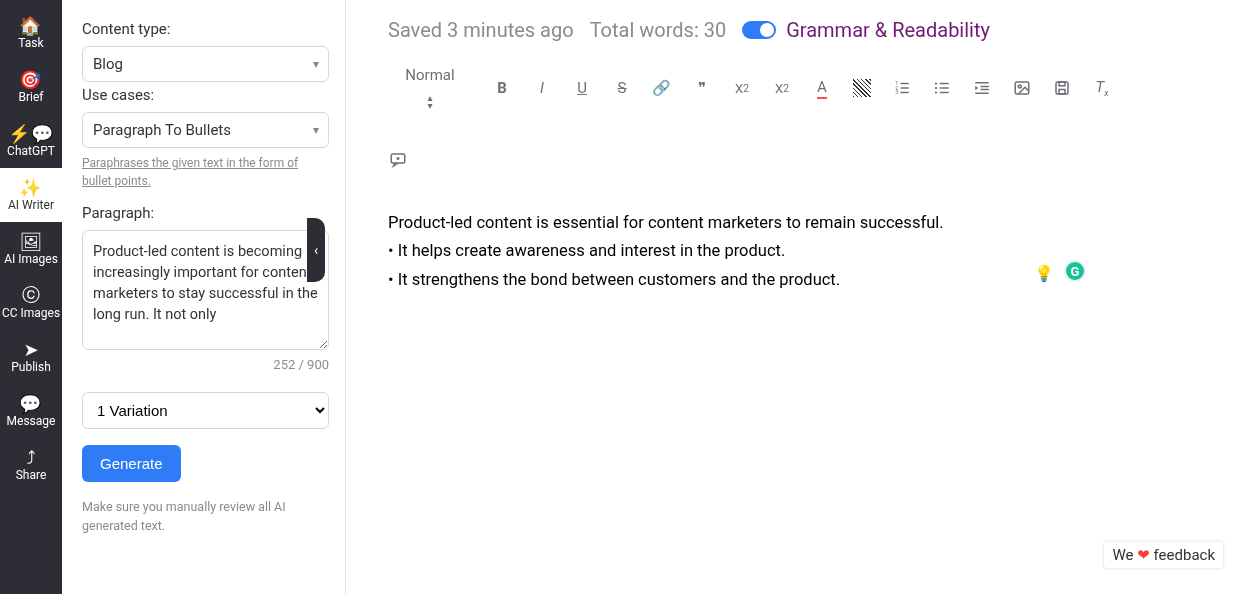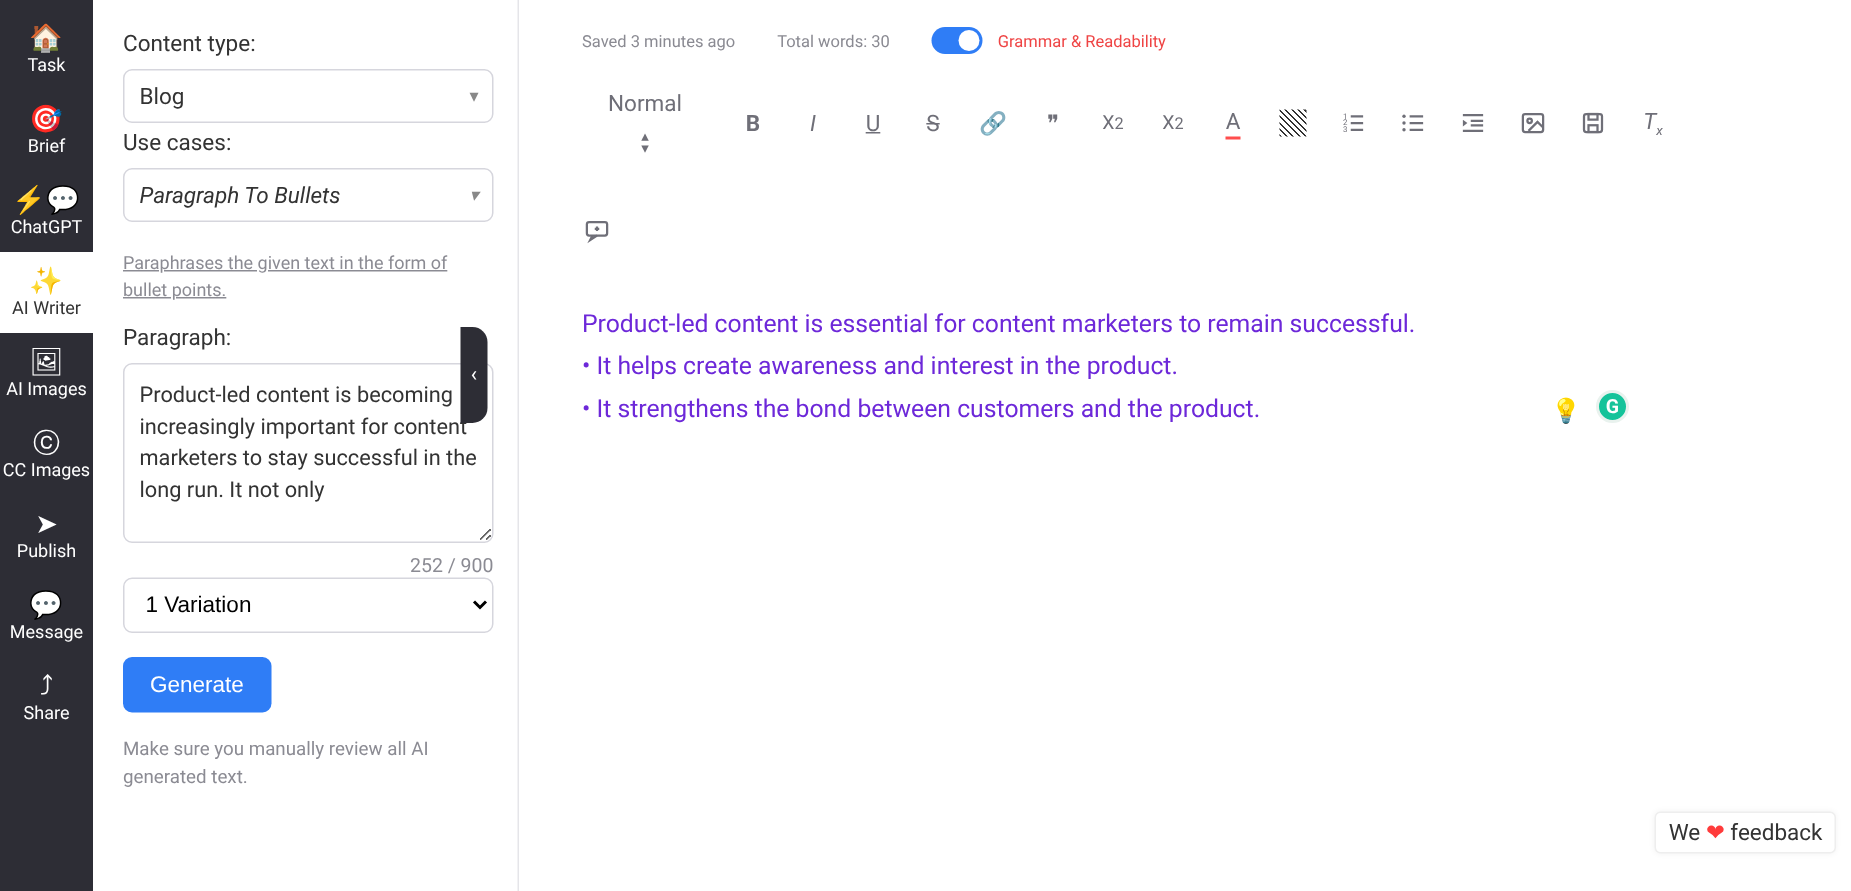--- a/index.html
+++ b/index.html
@@ -9,40 +9,40 @@
   .left-icons .item { display: flex; flex-direction: column; align-items: center; justify-content: center; padding: 8px 0 10px 0; width: 100%; cursor: pointer; font-size: 12px; }
   .left-icons .item .icon { font-size: 18px; height: 22px; display: flex; align-items: center; justify-content: center; }
   .left-icons .item.active { background: #fff; color: #333; border-radius: 0; }
   .panel { width: 284px; background: #fff; border-right: 1px solid #e5e5e9; padding: 16px 16px 10px 20px; position: relative; }
   .panel label.grp { display: block; font-size: 15px; color: #333; margin-bottom: 8px; margin-top: 4px; }
   .panel .select { width: 100%; border: 1px solid #d6d6dd; border-radius: 6px; padding: 8px 28px 8px 10px; font-size: 15px; color: #333; background: #fff; appearance: none; position: relative; }
   .panel .select-wrap { position: relative; }
   .panel .select-wrap:after { content: "▾"; position: absolute; right: 10px; top: 50%; transform: translateY(-50%); color: #888; font-size: 12px; pointer-events: none; }
   .panel .hint { font-size: 12px; color: #8b8b93; line-height: 1.5; margin-bottom: 14px; text-decoration: underline; }
   .panel textarea { width: 100%; border: 1px solid #d6d6dd; border-radius: 6px; padding: 10px; font-size: 14.5px; font-family: inherit; color: #333; resize: vertical; height: 120px; line-height: 1.45; }
-  .panel .counter { text-align: right; font-size: 13px; color: #8b8b93; margin-top: 4px; }
+  .panel .counter { text-align: right; font-size: 13px; color: #8b8b93; margin-top: 4px; margin-bottom: 20px; }
   .panel .variation { width: 100%; border: 1px solid #d6d6dd; border-radius: 6px; padding: 8px 10px; font-size: 15px; background: #fff; margin-bottom: 16px; }
   .panel .generate { background: #2f7df6; color: #fff; border: none; border-radius: 6px; padding: 10px 18px; font-size: 15px; cursor: pointer; margin-bottom: 16px; }
   .panel .footnote { font-size: 12.5px; color: #8b8b93; line-height: 1.5; }
   .collapse-tab { position: absolute; left: 307px; top: 218px; width: 18px; height: 64px; background: #2d2d35; border-radius: 0 10px 10px 0; display: flex; align-items: center; justify-content: center; color: #fff; cursor: pointer; z-index: 5; }
   .main { flex: 1; background: #fff; position: relative; padding: 0; }
-  .statusbar { display: flex; align-items: center; gap: 28px; padding: 18px 44px 10px 42px; font-size: 11px; color: #8a8a92; }
+  .statusbar { display: flex; align-items: center; gap: 16px; padding: 18px 44px 10px 42px; font-size: 20px; color: #8a8a92; }
   .statusbar .toggle-wrap { display: flex; align-items: center; gap: 10px; }
   .statusbar .toggle { width: 34px; height: 18px; background: #2f7df6; border-radius: 10px; position: relative; }
   .statusbar .toggle .knob { position: absolute; right: 2px; top: 2px; width: 14px; height: 14px; background: #fff; border-radius: 50%; }
-  .statusbar .grtext { color: #ef4444; }
+  .statusbar .grtext { color: #701a75; }
   .toolbar { display: flex; align-items: center; gap: 20px; padding: 14px 28px 10px 42px; color: #6f6f78; flex-wrap: wrap; }
   .toolbar .fmt-select { display: flex; align-items: center; gap: 10px; font-size: 15px; color: #6f6f78; width: 84px; cursor: pointer; flex-direction: column; }
   .toolbar .tbtn { width: 20px; height: 20px; display: flex; align-items: center; justify-content: center; cursor: pointer; font-size: 15px; color: #6f6f78; }
   .toolbar .tbtn svg { width: 18px; height: 18px; }
   .toolbar .br { width: 100%; height: 0; }
   .toolbar .sub { font-size: 13px; }
   .toolbar .sup { font-size: 13px; }
   .toolbar .hatch { width: 18px; height: 18px; background: repeating-linear-gradient(45deg,#333 0,#333 1px,transparent 1px,transparent 3px); }
-  .content { padding: 30px 42px; font-size: 16.5px; line-height: 1.6; color: #6d28d9; }
+  .content { padding: 30px 42px; font-size: 16.5px; line-height: 1.6; color: #000000; }
   .content p { margin-bottom: 2px; }
   .main .bulb { position: absolute; top: 264px; right: 180px; font-size: 16px; }
   .main .grammarly { position: absolute; top: 260px; right: 148px; width: 22px; height: 22px; border-radius: 50%; background: #15c39a; color: #fff; display: flex; align-items: center; justify-content: center; font-weight: bold; font-size: 13px; border: 2px solid #e9f2ee; }
   .feedback { position: absolute; right: 10px; bottom: 25px; font-size: 15px; color: #333; background: #fff; padding: 4px 8px; border: 1px solid #eee; border-radius: 4px; box-shadow: 0 0 4px rgba(0,0,0,0.05); }
   .feedback .heart { color: #ff3b3b; }
 </style>
 </head>
 <body>
 
 <div class="app">
@@ -85,21 +85,21 @@
     </div>
   </div>
 
   <div class="panel">
     <label class="grp">Content type:</label>
     <div class="select-wrap">
       <div class="select">Blog</div>
     </div>
 
     <label class="grp">Use cases:</label>
-    <div class="select-wrap" style="margin-bottom:18px;font-style:italic;">
+    <div class="select-wrap" style="margin-bottom:6px;">
       <div class="select">Paragraph To Bullets</div>
     </div>
     <div class="hint">Paraphrases the given text in the form of bullet points.</div>
 
     <label class="grp">Paragraph:</label>
     <textarea style="">Product-led content is becoming increasingly important for content marketers to stay successful in the long run. It not only</textarea>
     <div class="counter">252 / 900</div>
 
     <select class="variation">
       <option>1 Variation</option>

